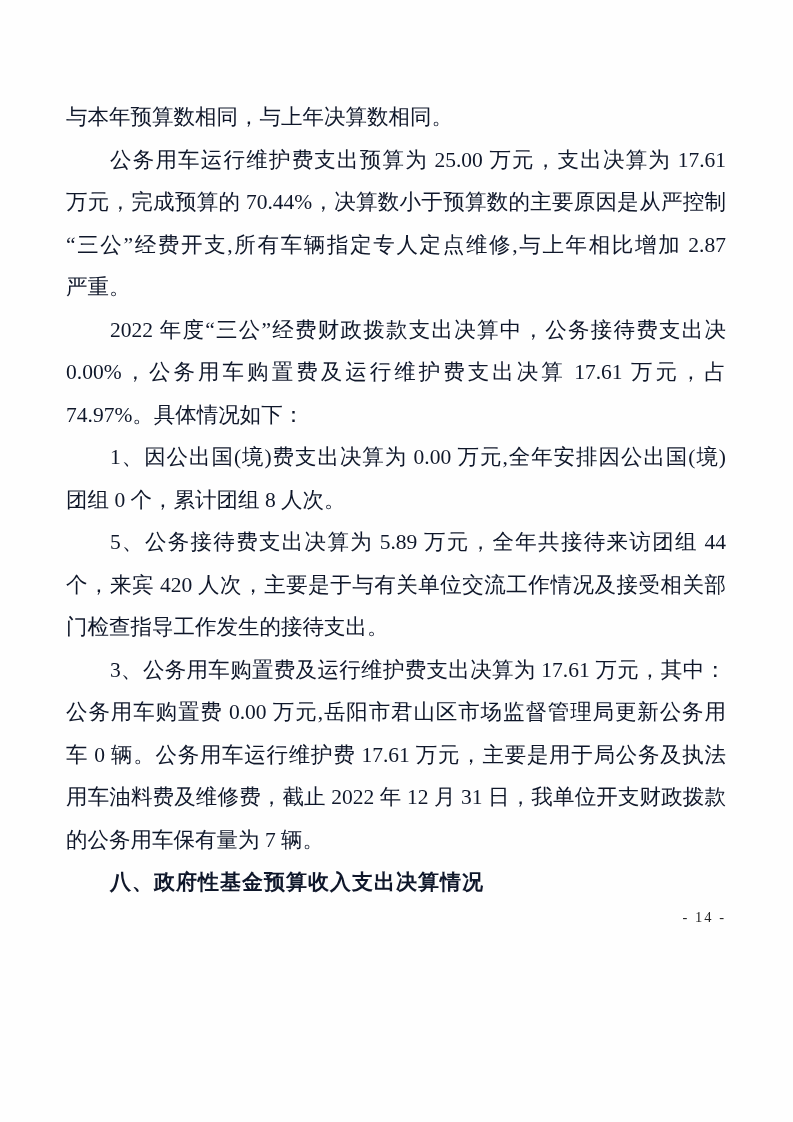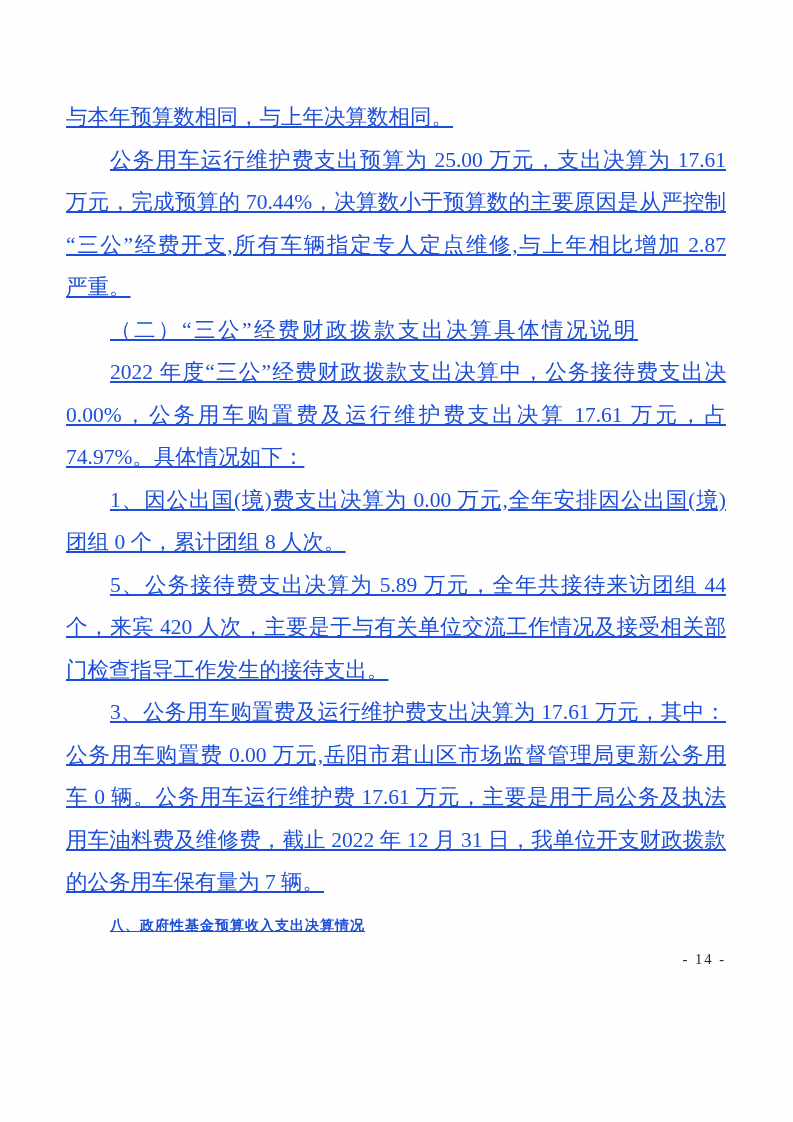--- a/index.html
+++ b/index.html
@@ -18,37 +18,36 @@
     color: #1c1c1c;
   }
   .doc-body {
     width: 660px;
   }
   .line {
     font-family: "Liberation Serif", "DejaVu Serif", serif;
     font-size: 21.5px;
     line-height: 42.5px;
     white-space: normal;
-    color: #1d4ed8;
-    text-decoration: underline;
+    color: #0f172a;
   }
   .justify {
     text-align: justify;
     text-align-last: justify;
   }
   .indent {
     text-indent: 44px;
   }
   .spaced {
     letter-spacing: 2.5px;
   }
   .heading {
     font-family: "Liberation Sans", "DejaVu Sans", sans-serif;
     font-weight: 700;
-    font-size: 14px;
+    font-size: 21px;
     letter-spacing: 1px;
   }
   .footer {
     margin-top: 5px;
     text-align: right;
     font-family: "Liberation Serif", "DejaVu Serif", serif;
     font-size: 14.5px;
     letter-spacing: 2px;
     color: #222222;
   }
@@ -56,21 +55,20 @@
 </head>
 <body>
 
 <div class="page">
   <div class="doc-body">
     <div class="line">与本年预算数相同，与上年决算数相同。</div>
     <div class="line indent justify">公务用车运行维护费支出预算为 25.00 万元，支出决算为 17.61</div>
     <div class="line justify">万元，完成预算的 70.44%，决算数小于预算数的主要原因是从严控制</div>
     <div class="line justify">“三公”经费开支,所有车辆指定专人定点维修,与上年相比增加 2.87</div>
     <div class="line">严重。</div>
-    <div class="line indent spaced">（二）“三公”经费财政拨款支出决算具体情况说明</div>
     <div class="line indent justify">2022 年度“三公”经费财政拨款支出决算中，公务接待费支出决</div>
     <div class="line justify">0.00%，公务用车购置费及运行维护费支出决算 17.61 万元，占</div>
     <div class="line">74.97%。具体情况如下：</div>
     <div class="line indent justify">1、因公出国(境)费支出决算为 0.00 万元,全年安排因公出国(境)</div>
     <div class="line">团组 0 个，累计团组 8 人次。</div>
     <div class="line indent justify">5、公务接待费支出决算为 5.89 万元，全年共接待来访团组 44</div>
     <div class="line justify">个，来宾 420 人次，主要是于与有关单位交流工作情况及接受相关部</div>
     <div class="line">门检查指导工作发生的接待支出。</div>
     <div class="line indent justify">3、公务用车购置费及运行维护费支出决算为 17.61 万元，其中：</div>
     <div class="line justify">公务用车购置费 0.00 万元,岳阳市君山区市场监督管理局更新公务用</div>

